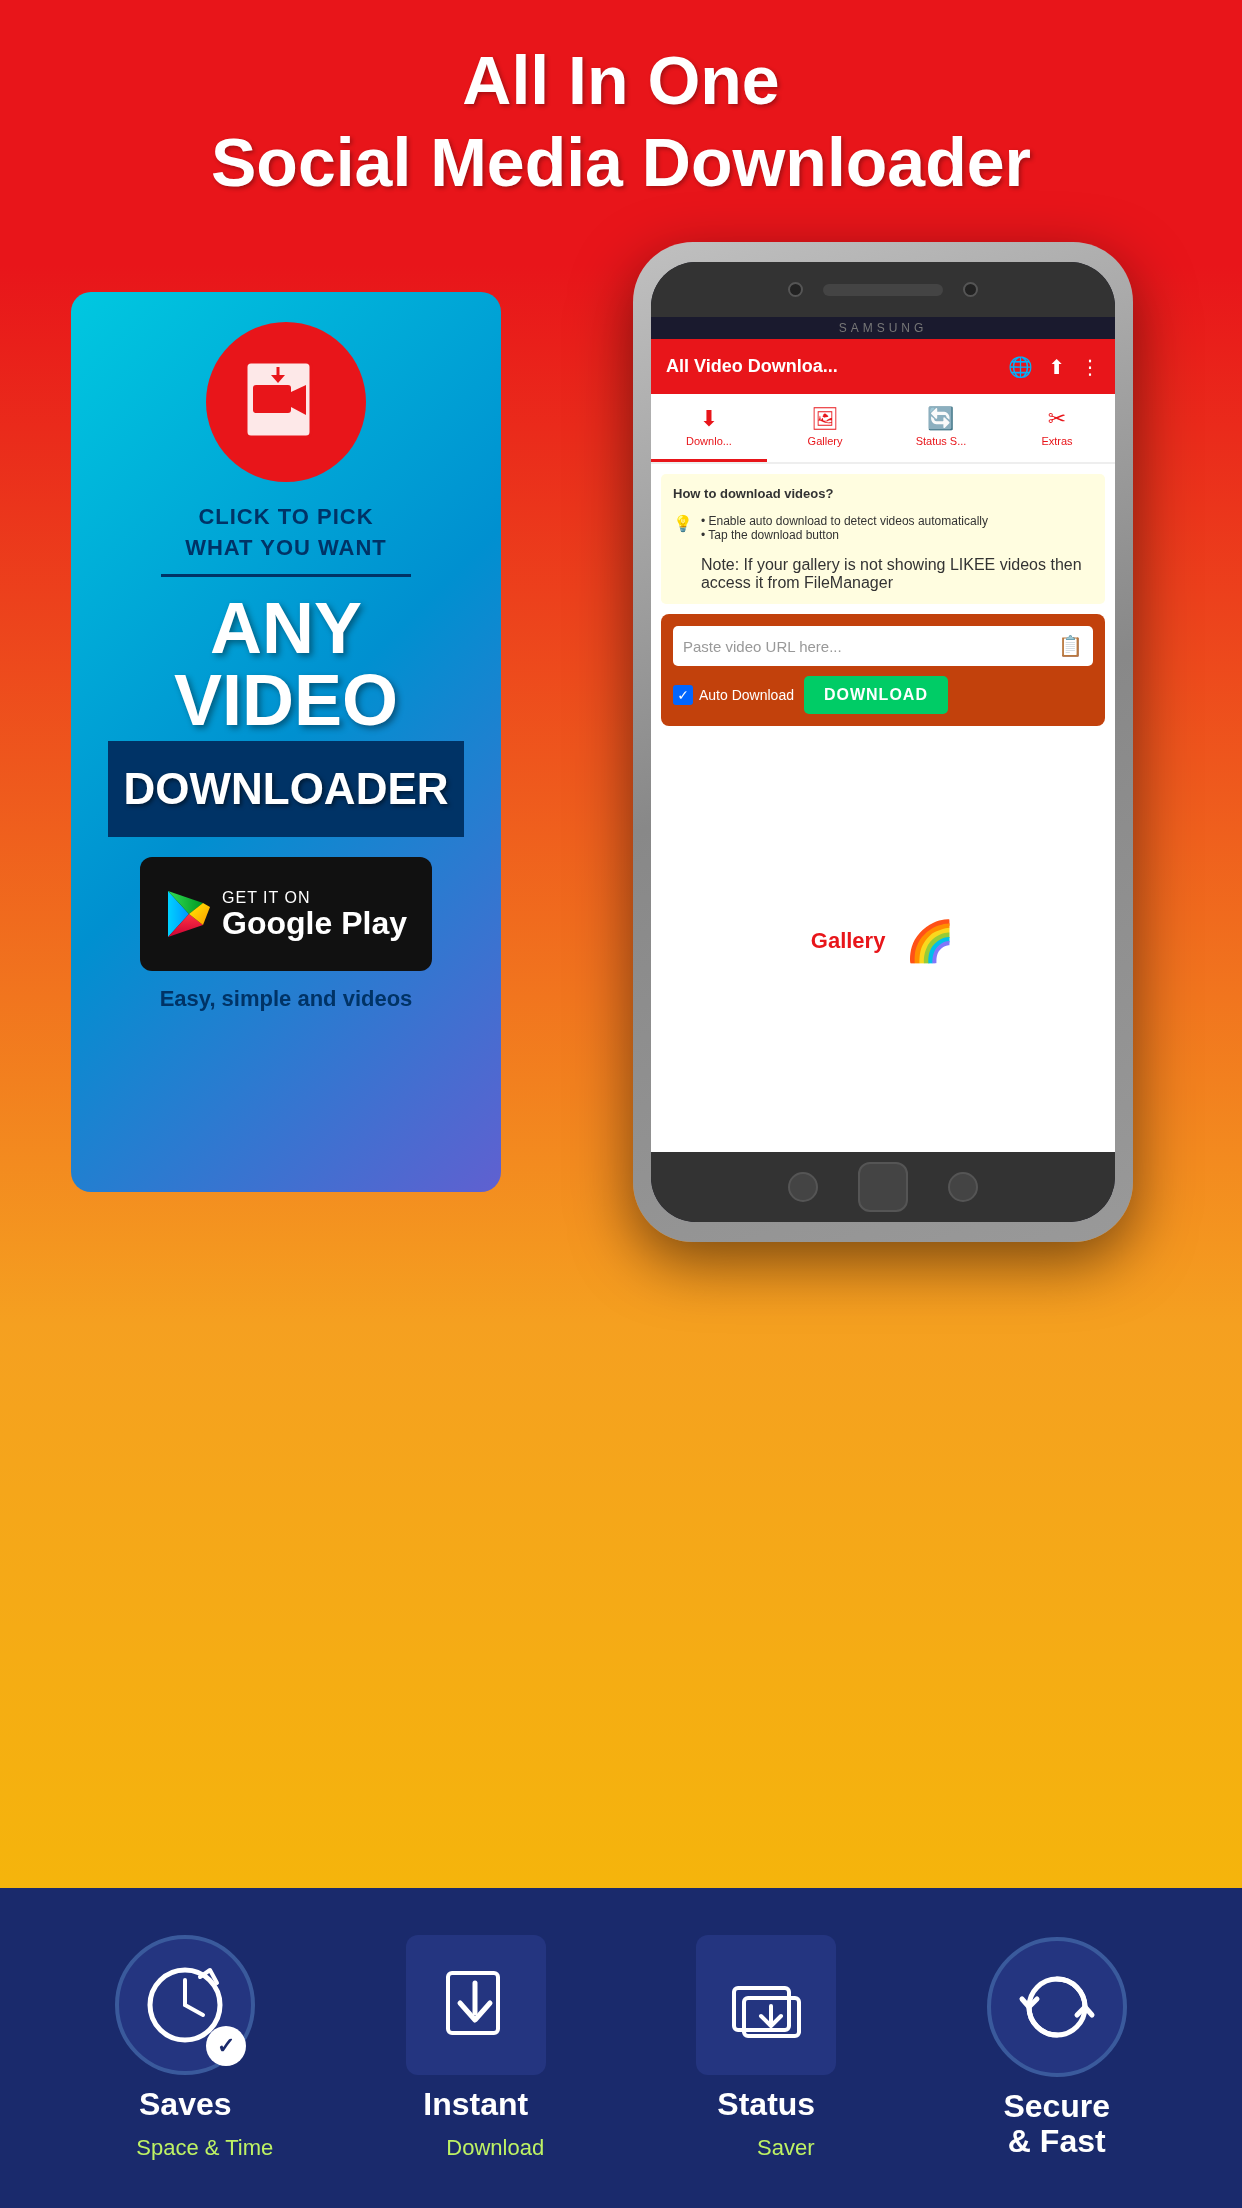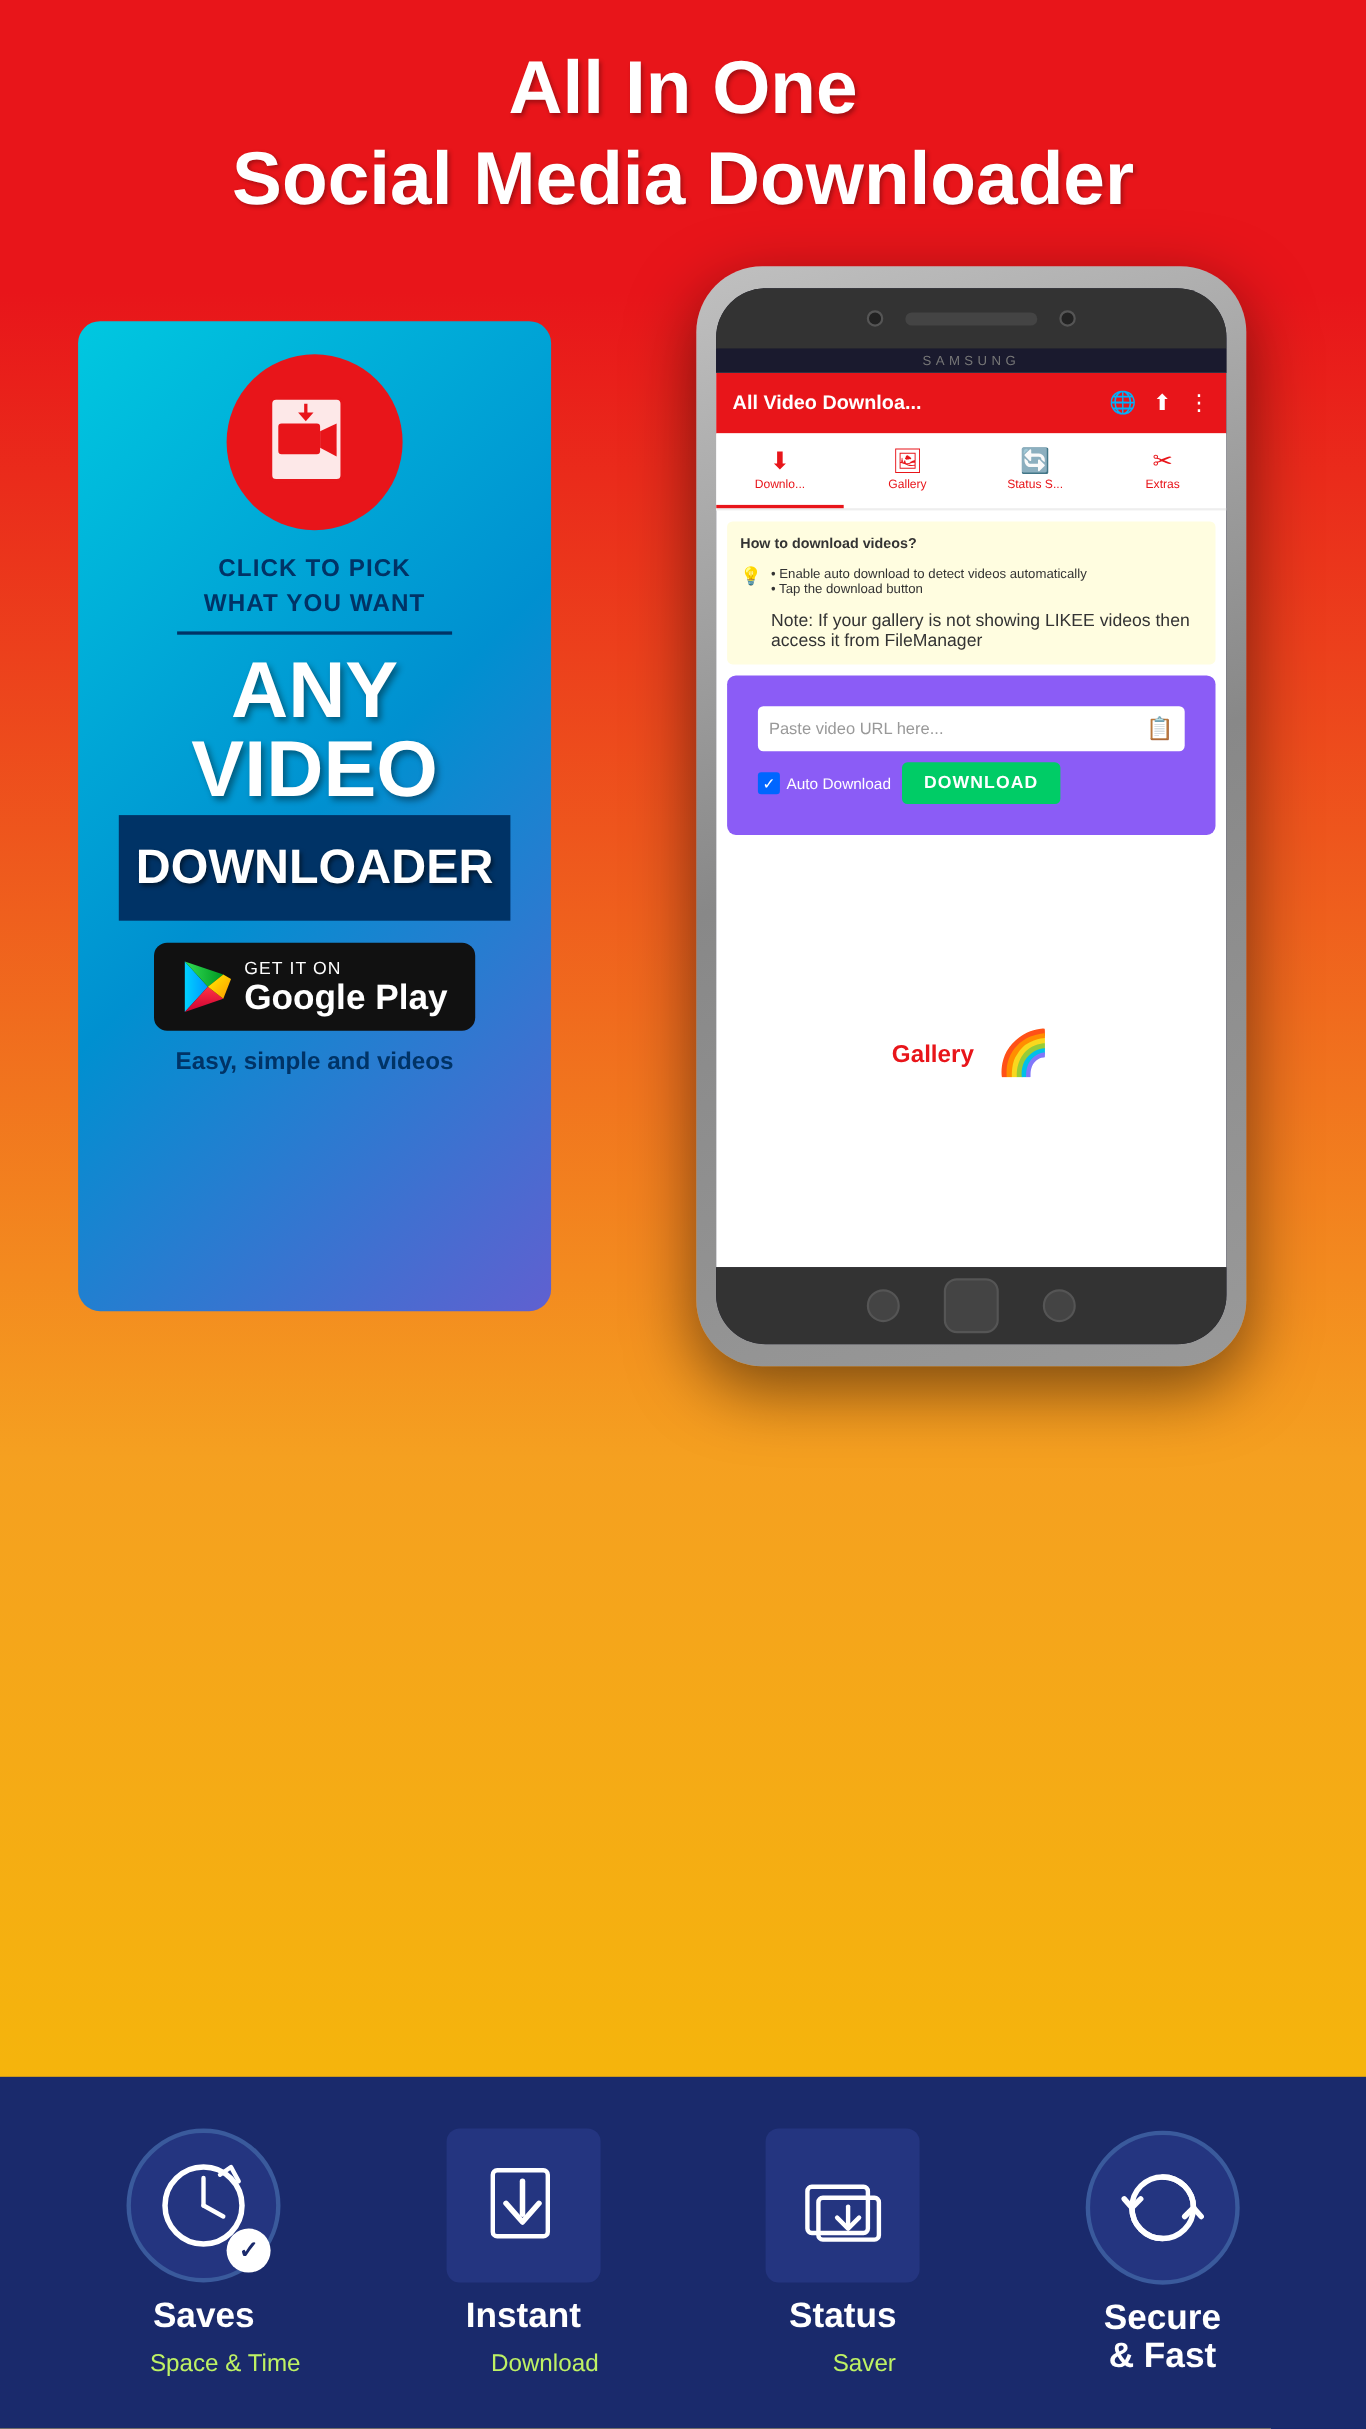--- a/index.html
+++ b/index.html
@@ -109,21 +109,21 @@
       text-align: center;
       background: #003366;
       padding: 23px 15px;
       margin-top: 5px;
       text-shadow: 2px 2px 4px rgba(0,0,0,0.5);
     }
 
     .google-play-btn {
       background: #111;
       border-radius: 12px;
-      padding: 15px 25px;
+      padding: 32px 25px;
       display: flex;
       align-items: center;
       gap: 12px;
       margin-top: 20px;
     }
 
     .gplay-icon {
       width: 45px;
       height: 50px;
     }
@@ -296,24 +296,24 @@
       font-size: 13px;
       color: #333;
       margin-bottom: 13px;
     }
 
     .bulb-icon {
       font-size: 16px;
     }
 
     .url-section {
-      background: #8b5cf6;
+      background: #c2410c;
       margin: 0 10px 4px;
       border-radius: 8px;
-      padding: 28px;
+      padding: 12px;
       display: flex;
       flex-direction: column;
       gap: 10px;
       flex-shrink: 0;
     }
 
     .url-input-row {
       display: flex;
       align-items: center;
       background: white;

